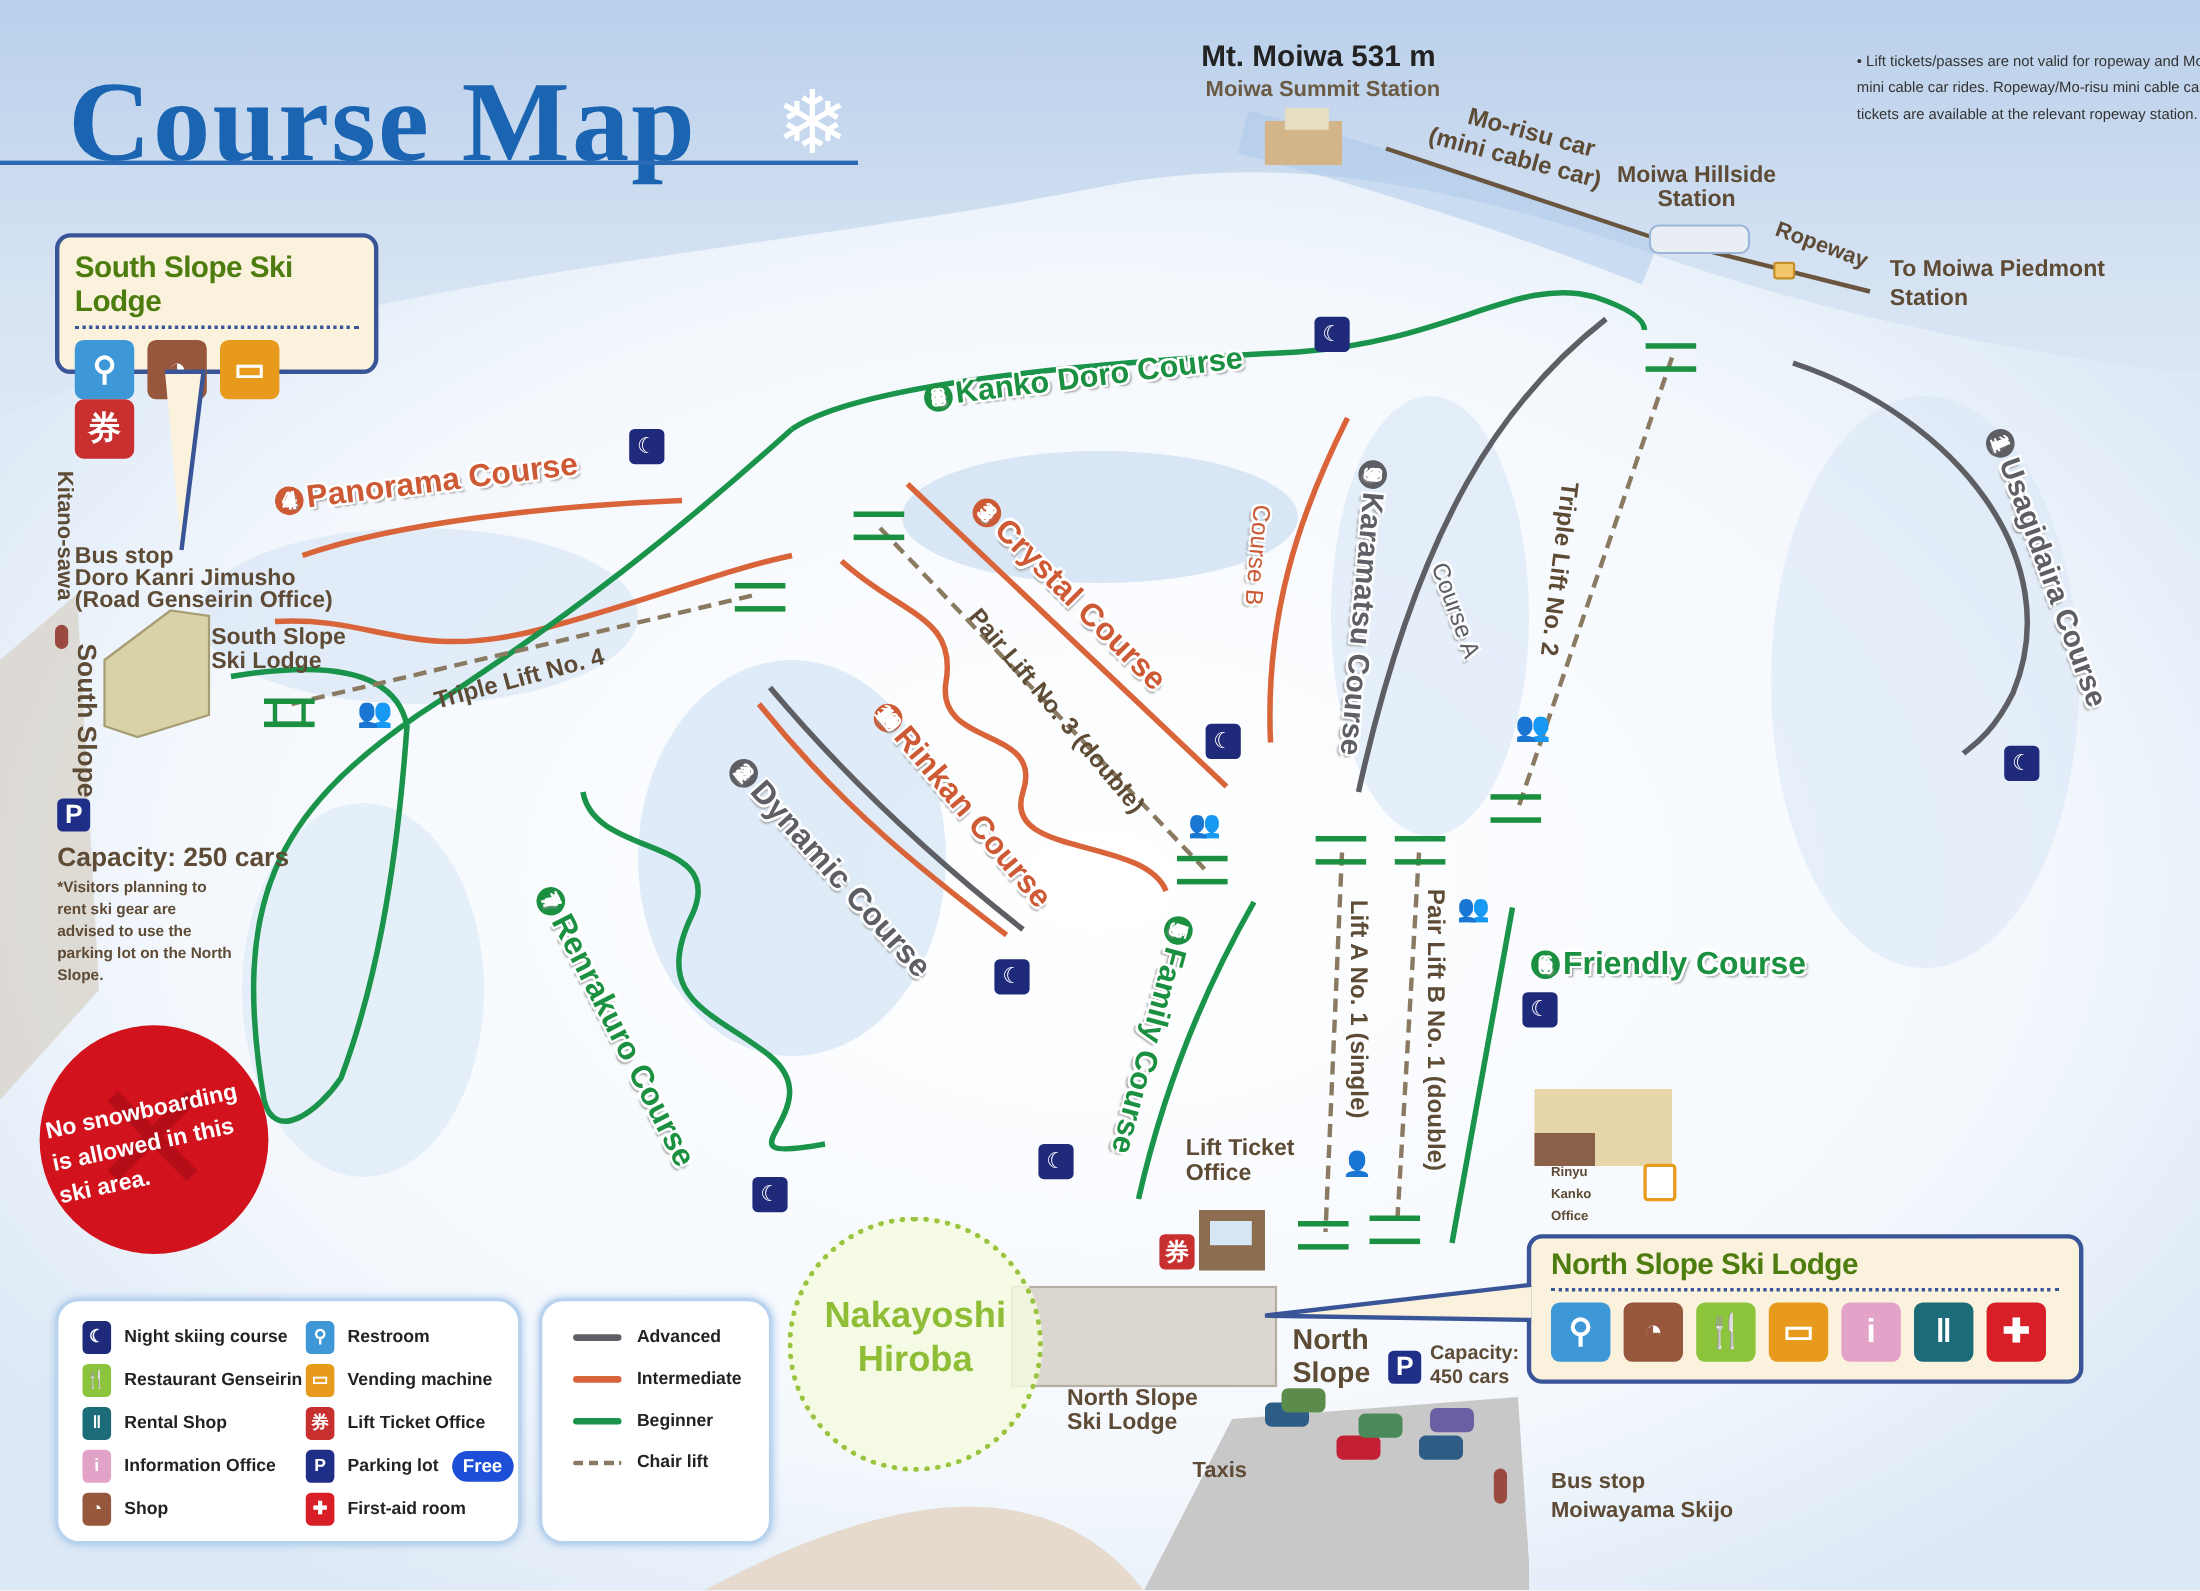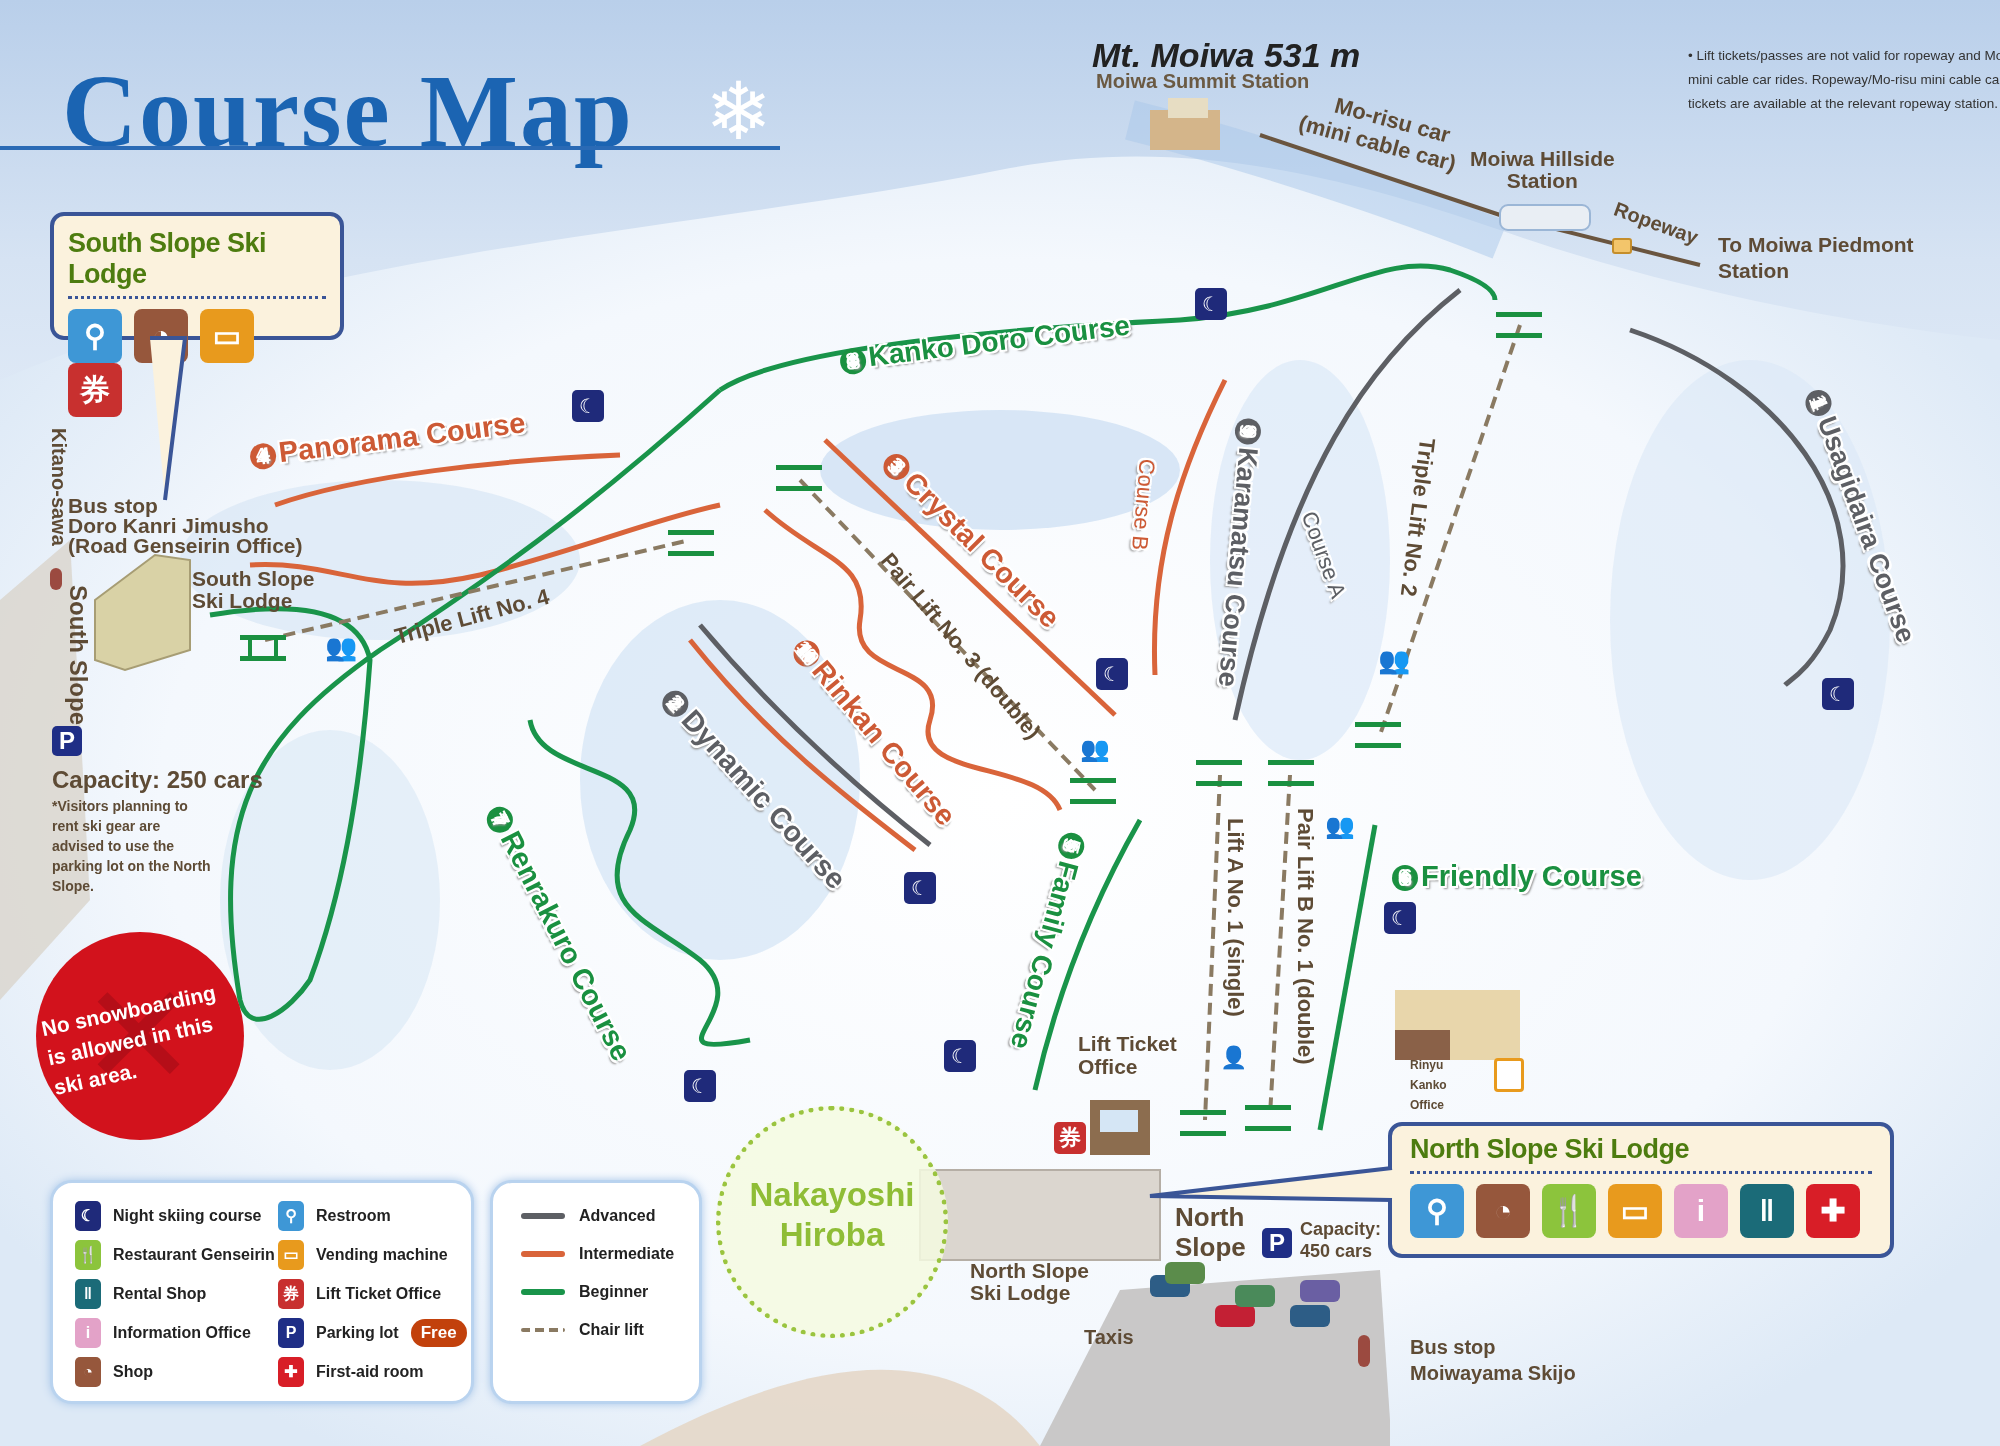--- a/index.html
+++ b/index.html
@@ -3,21 +3,21 @@
 <meta charset="utf-8">
 <style>
   html,body{margin:0;padding:0;}
   body{width:2000px;height:1446px;overflow:hidden;font-family:"Liberation Sans",sans-serif;}
   #map{position:relative;width:2000px;height:1446px;overflow:hidden;
     background:linear-gradient(180deg,#b9cfea 0%,#d6e3f3 18%,#e8f0fa 40%,#dfeaf7 100%);}
   svg.layer{position:absolute;left:0;top:0;width:2000px;height:1446px;}
   .abs{position:absolute;}
   .title{left:62px;top:51px;font-size:104px;font-weight:bold;color:#1b64b2;letter-spacing:2px;font-family:Liberation Serif, serif;}
   .title-rule{left:0;top:146px;width:780px;height:4px;background:#2a6ab5;}
-  .peak{left:1092px;top:36px;font-size:34px;font-weight:bold;color:#222;font-style:italic;}
+  .peak{left:1092px;top:36px;font-size:27px;font-weight:bold;color:#222;}
   .peak-sub{left:1096px;top:70px;font-size:20px;font-weight:bold;color:#6b5a43;}
   .brown{color:#5e4b35;font-weight:bold;}
   .note{left:1688px;top:44px;width:350px;font-size:13.5px;line-height:24px;color:#333;}
   .lodge-box{background:#fbf2dd;border:4px solid #3a5597;border-radius:14px;}
   .lodge-title{font-size:27px;font-weight:bold;color:#4d7c0f;letter-spacing:-0.5px;}
   .dots{border-bottom:3px dotted #3a5597;margin:6px 0 10px 0;}
   .fac{display:inline-block;width:54px;height:54px;border-radius:8px;margin-right:12px;color:#fff;font-weight:bold;
     font-size:30px;line-height:54px;text-align:center;vertical-align:top;}
   .lbl{position:absolute;font-weight:bold;white-space:nowrap;transform-origin:left top;
     text-shadow:2px 2px 0 #fff,-2px -2px 0 #fff,2px -2px 0 #fff,-2px 2px 0 #fff,3px 3px 2px #999;}
@@ -319,21 +319,21 @@
         <span class="lg-ic" style="background:#e89a1d;">▭</span>
         <span>Vending machine</span>
       </div>
     <div class="lg-row" style="left:225px;top:96px;">
         <span class="lg-ic" style="background:#c8302f;">券</span>
         <span>Lift Ticket Office</span>
       </div>
     <div class="lg-row" style="left:225px;top:135px;">
         <span class="lg-ic" style="background:#1f2e86;">P</span>
         <span>Parking lot</span>
-      <span style="margin-left:12px;background:#c2410c;color:#fff;border-radius:18px;padding:4px 10px;font-size:17px;">Free</span>
+      <span style="margin-left:12px;background:#1d4ed8;color:#fff;border-radius:18px;padding:4px 10px;font-size:17px;">Free</span>
       </div>
     <div class="lg-row" style="left:225px;top:174px;">
         <span class="lg-ic" style="background:#d81e27;">✚</span>
         <span>First-aid room</span>
       </div>
   </div>
 
   <div class="legend" style="left:490px;top:1180px;width:206px;height:218px;">
     <div class="lg-row" style="left:28px;top:24px;">
         <span class="line-sw" style="background:#5d5f64;"></span>

